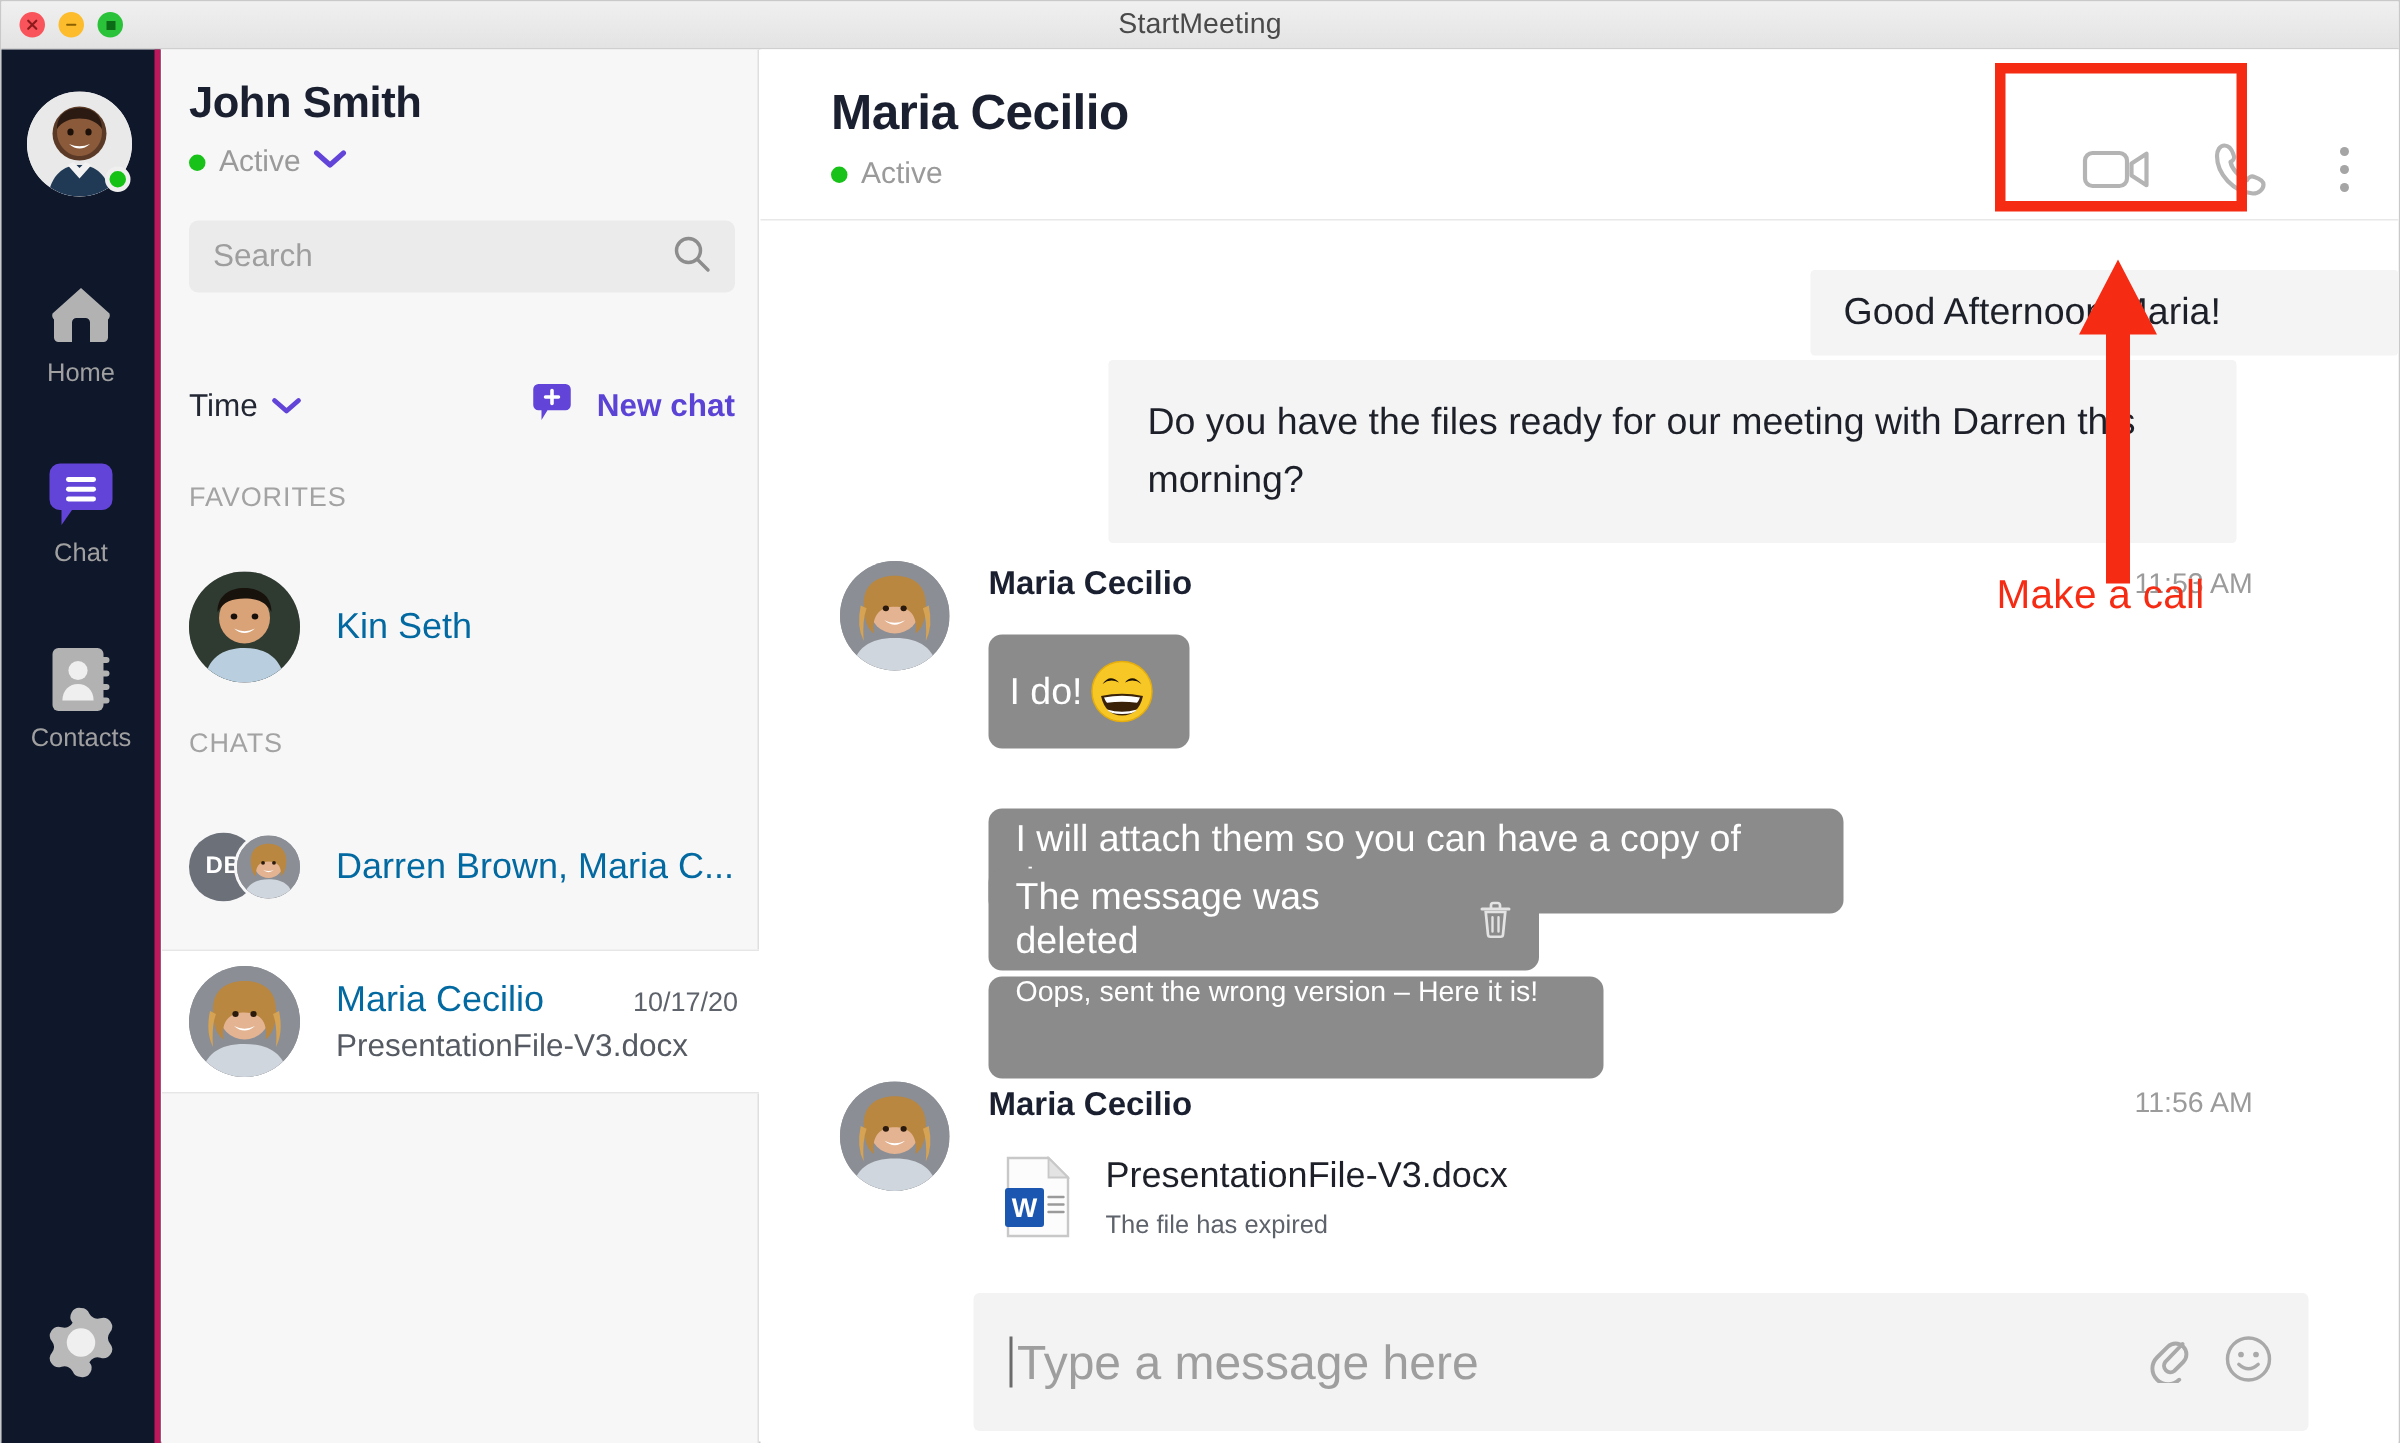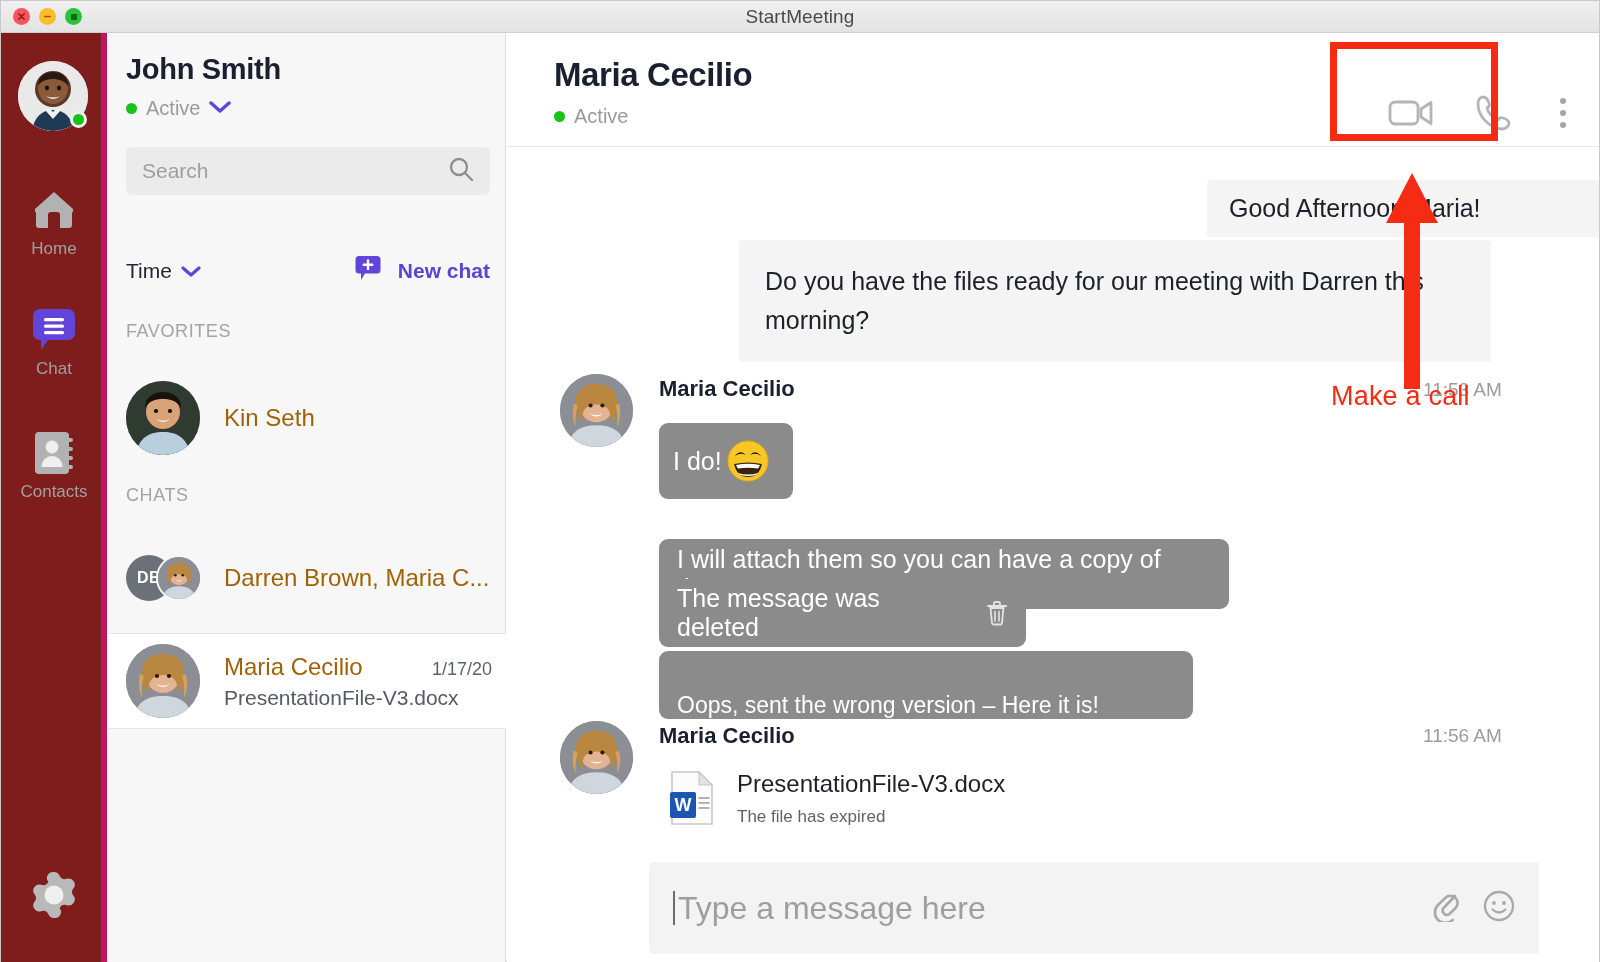--- a/index.html
+++ b/index.html
@@ -31,21 +31,21 @@
   .dot.max { background: #2ac238; }
   .dot svg { display: block; }
   .title-text {
     position: absolute; left: 0; width: 100%; text-align: center;
     font-size: 19px; color: #4a4a4a; letter-spacing: .1px;
   }
 
   
   .rail {
     position: absolute; top: 32px; left: 0; width: 106px; height: 929px;
-    background: #7f1d1d; border-right: 6px solid #be185d; text-decoration: underline;
+    background: #0f172a; border-right: 4px solid #be185d; text-decoration: underline;
   }
   .rail-avatar-wrap {
     position: absolute; top: 28px; left: 17px; width: 70px; height: 70px;
   }
   .rail-avatar {
     width: 70px; height: 70px; border-radius: 50%; overflow: hidden;
     background: #e8e8e8; position: relative;
   }
   .presence-dot {
     position: absolute; right: 1px; bottom: 3px;
@@ -86,21 +86,21 @@
   .section-head { position: absolute; left: 18px; font-size: 18px; color: #a3a3a3; letter-spacing: .6px; }
   .sh-fav { top: 288px; }
   .sh-chats { top: 452px; }
 
   .listrow { position: absolute; left: 0; width: 398px; display: flex; align-items: center; padding-left: 18px; }
   .listrow.sel { background: #ffffff; border-top: 1px solid #e6e6e6; border-bottom: 1px solid #e6e6e6; }
   .av { width: 74px; height: 74px; border-radius: 50%; overflow: hidden; background: #8b8e95; flex: 0 0 auto; }
   .av.sm { width: 46px; height: 46px; }
   .av-initials { width: 100%; height: 100%; display: flex; align-items: center; justify-content: center;
                  color: #fff; font-size: 16px; font-weight: bold; letter-spacing: .5px; background: #6b7079; }
-  .row-name { font-size: 24px; color: #a16207; }
+  .row-name { font-size: 24px; color: #0369a1; }
   .row-sub { font-size: 21px; color: #555a63; margin-top: 5px; }
   .row-date { font-size: 18px; color: #5d626b; }
 
   
   .conv { position: absolute; top: 32px; left: 506px; width: 1092px; height: 929px; background: #fff; }
   .conv-head { position: absolute; top: 0; left: 0; width: 1092px; height: 114px; border-bottom: 1px solid #e8e8e8; background: #fff; }
   .conv-title { position: absolute; top: 23px; left: 47px; font-size: 33px; font-weight: bold; color: #1b2030; letter-spacing: -.4px; }
   .conv-status { position: absolute; top: 72px; left: 47px; display: flex; align-items: center; gap: 9px; }
   .conv-status .sdot { width: 11px; height: 11px; border-radius: 50%; background: #18c218; }
   .conv-status .stext { font-size: 20px; color: #9a9a9a; }
@@ -314,21 +314,21 @@
           <path d="M14 30 q-3 14 2 24 q-1 -14 2 -22z" fill="#d6a253"></path>
           <path d="M60 30 q3 14 -2 24 q1 -14 -2 -22z" fill="#d6a253"></path>
           <ellipse cx="31" cy="32" rx="2.1" ry="2" fill="#2a1a0e"></ellipse>
           <ellipse cx="43" cy="32" rx="2.1" ry="2" fill="#2a1a0e"></ellipse>
           <path d="M30 40 q7 6 14 0 q-7 3.5 -14 0z" fill="#fff"></path>
         </svg>
       </div>
       <div style="margin-left:24px; width:268px">
         <div style="display:flex; align-items:baseline; justify-content:space-between;">
           <div class="row-name">Maria Cecilio</div>
-          <div class="row-date">1/17/20</div>
+          <div class="row-date">10/17/20</div>
         </div>
         <div class="row-sub">PresentationFile-V3.docx</div>
       </div>
     </div>
   </div>
 
   <div class="conv">
 
     <div class="conv-head">
       <div class="conv-title">Maria Cecilio</div>
@@ -408,21 +408,21 @@
         <span style="margin-left:32px; display:inline-flex;">
           <svg width="22" height="26" viewBox="0 0 22 26">
             <path d="M2 6 L20 6" stroke="#e3e3e3" stroke-width="2" stroke-linecap="round"></path>
             <path d="M8 6 L8 3.5 a1.5 1.5 0 0 1 1.5 -1.5 L12.5 2 A1.5 1.5 0 0 1 14 3.5 L14 6" stroke="#e3e3e3" stroke-width="1.8" fill="none"></path>
             <path d="M4.5 8 L17.5 8 L16 23 a1.6 1.6 0 0 1 -1.6 1.5 L7.6 24.5 A1.6 1.6 0 0 1 6 23 Z" stroke="#e3e3e3" stroke-width="1.8" fill="none"></path>
             <path d="M9 11.5 L9 21 M13 11.5 L13 21" stroke="#e3e3e3" stroke-width="1.6" stroke-linecap="round"></path>
           </svg>
         </span>
       </div>
 
-      <div class="bub-in" style="position:absolute; left:152px; top:503px; width:534px; height:68px; display:flex; align-items:flex-end; padding:0 18px; font-size:23px;">
+      <div class="bub-in" style="position:absolute; left:152px; top:503px; width:410px; height:68px; display:flex; align-items:flex-start; padding:0 18px; font-size:19px;">
         <span>Oops, sent the wrong version – Here it is!</span>
       </div>
 
       <div style="position:absolute; left:53px; top:573px; width:73px; height:73px; border-radius:50%; overflow:hidden; background:#8b8e95;">
         <svg class="face" viewBox="0 0 74 74">
           <rect width="74" height="74" fill="#8b8e95"></rect>
           <path d="M8 74 c2 -15 12 -22 29 -22 s27 7 29 22z" fill="#cfd6dd"></path>
           <circle cx="37" cy="32" r="17" fill="#e4b391"></circle>
           <path d="M16 29 c0 -13 9 -19 21 -19 s21 6 21 19 c0 12 -3 17 -7 20 c2 -13 -5 -18 -14 -18 s-16 5 -14 18 c-4 -3 -7 -8 -7 -20z" fill="#b9873f"></path>
           <path d="M14 30 q-3 14 2 24 q-1 -14 2 -22z" fill="#d6a253"></path>

